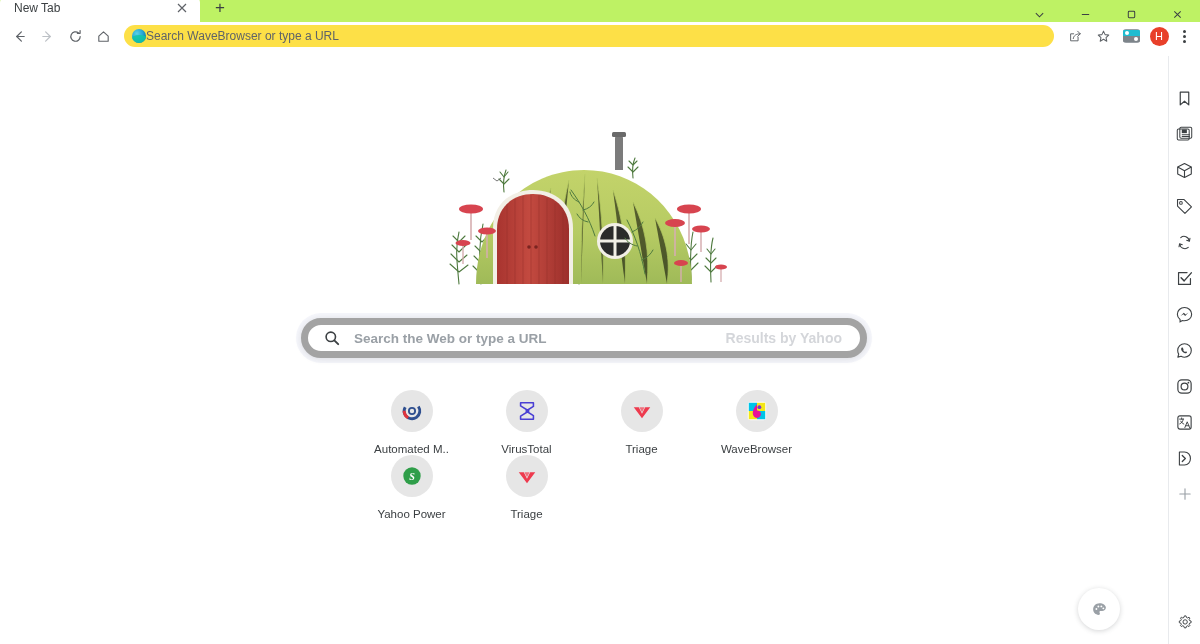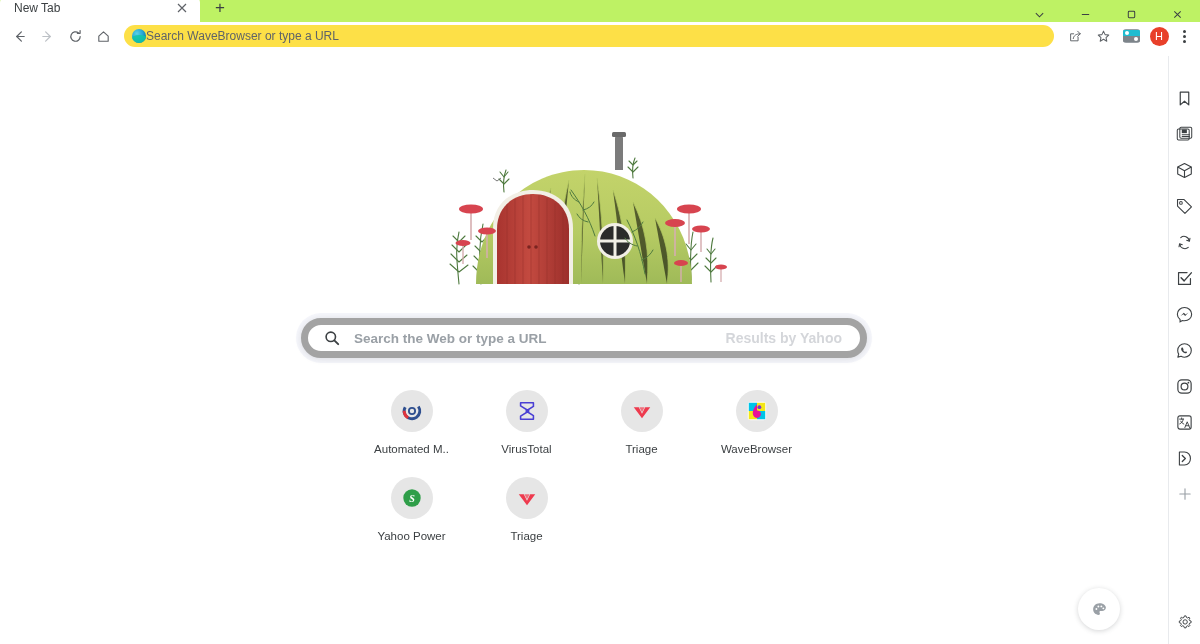--- a/index.html
+++ b/index.html
@@ -132,21 +132,20 @@
   }
   .search-placeholder {
     flex: 1; font-size: 13.5px; color: #9aa0a6;
   }
   .search-attrib { font-size: 14px; color: #d4d6da; white-space: nowrap; }
 
   
   .shortcuts {
     margin-top: 32px; width: 460px;
     display: grid; grid-template-columns: repeat(4, 1fr);
-    row-gap: 22px;
   }
   .shortcut {
     display: flex; flex-direction: column; align-items: center; gap: 11px;
   }
   .sc-circle {
     width: 42px; height: 42px; border-radius: 50%;
     background: #e6e6e6;
     display: flex; align-items: center; justify-content: center;
   }
   .sc-label {

